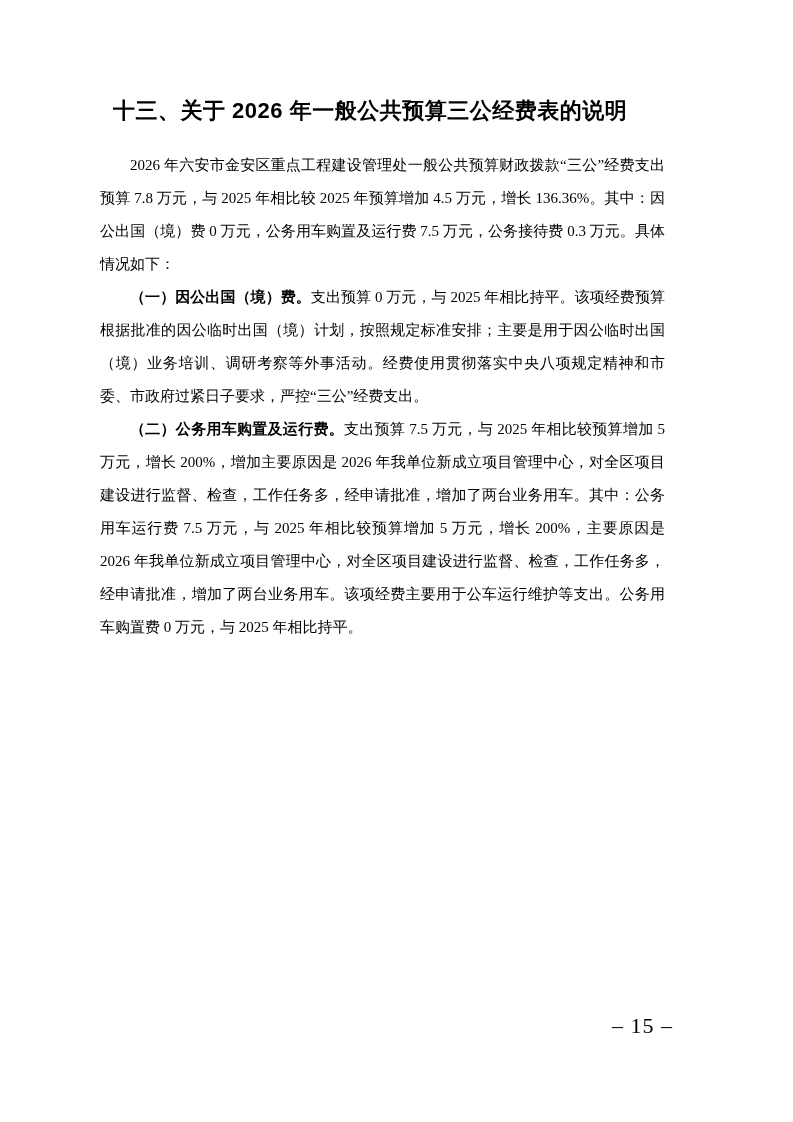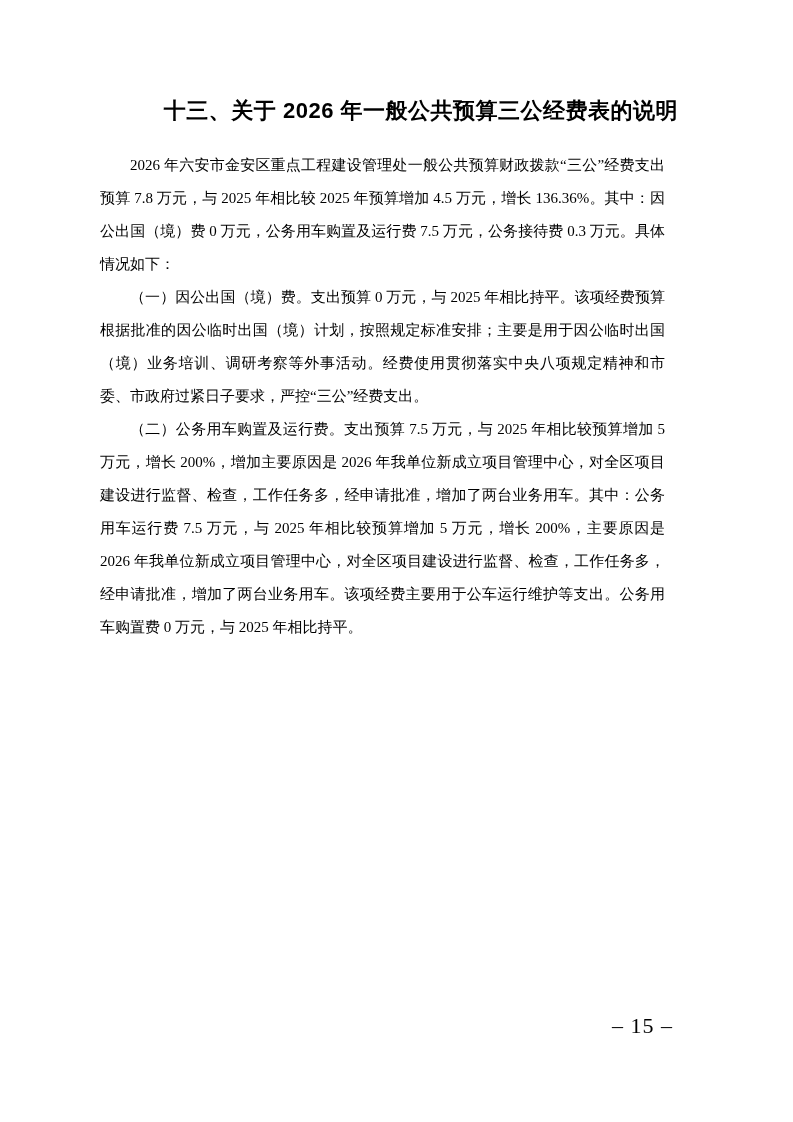--- a/index.html
+++ b/index.html
@@ -19,41 +19,41 @@
   .doc-title {
     position: absolute;
     left: 113px;
     top: 95px;
     width: 565px;
     margin: 0;
     font-family: "Liberation Sans", "DejaVu Sans", sans-serif;
     font-size: 22px;
     font-weight: bold;
     line-height: 32px;
-    text-align: right;
+    text-align: left;
     letter-spacing: 0.5px;
     white-space: nowrap;
   }
   .doc-body {
     position: absolute;
     left: 100px;
     top: 149px;
     width: 565px;
     font-size: 15px;
     line-height: 33px;
     text-align: justify;
     text-justify: inter-character;
   }
   .para {
     margin: 0;
     padding: 0;
     text-indent: 2em;
   }
   .para .lead {
-    font-weight: normal;
+    font-weight: bold;
   }
   .page-number {
     position: absolute;
     top: 1014px;
     right: 120px;
     font-size: 22px;
     line-height: 24px;
     font-family: "Liberation Serif", "DejaVu Serif", serif;
     letter-spacing: 1px;
   }

